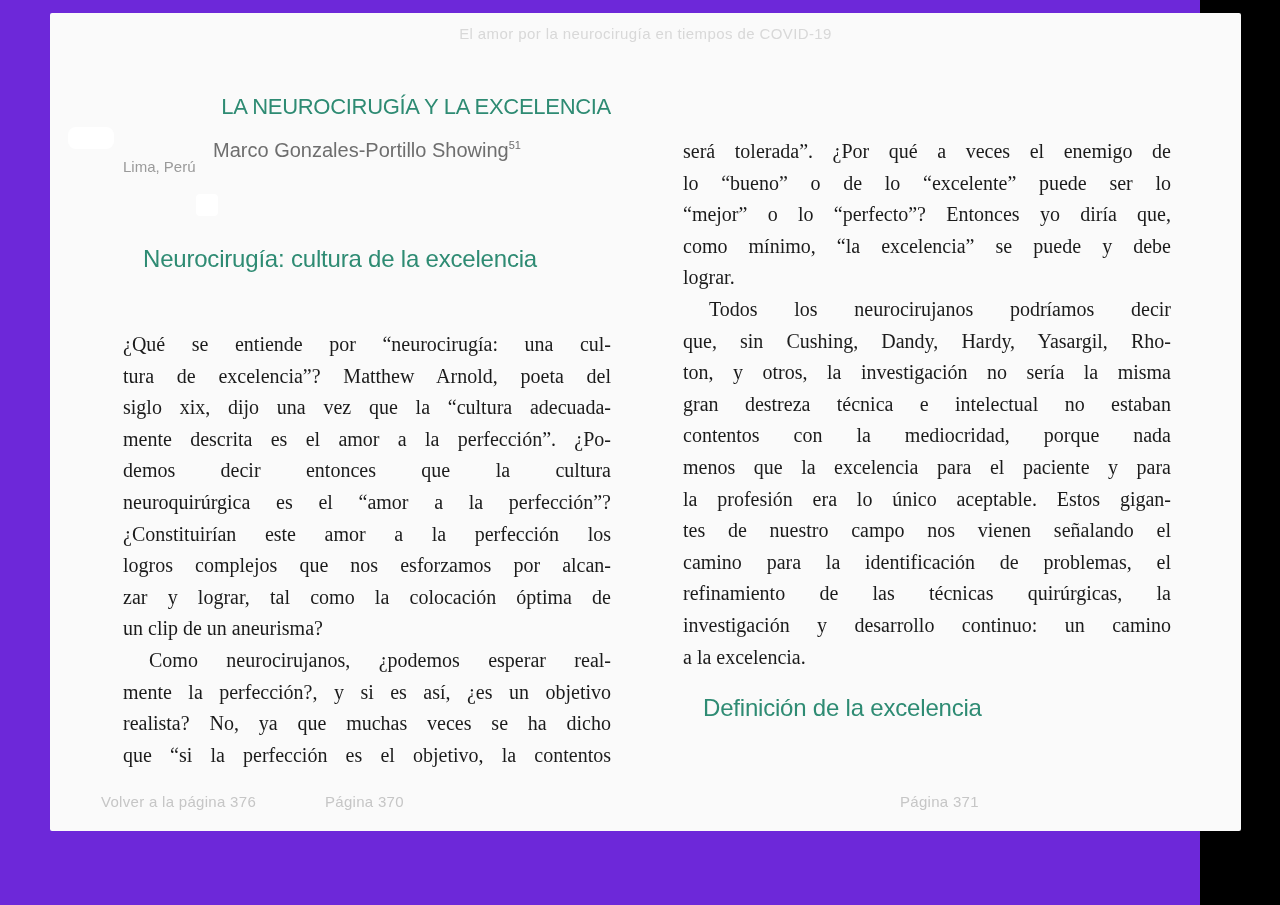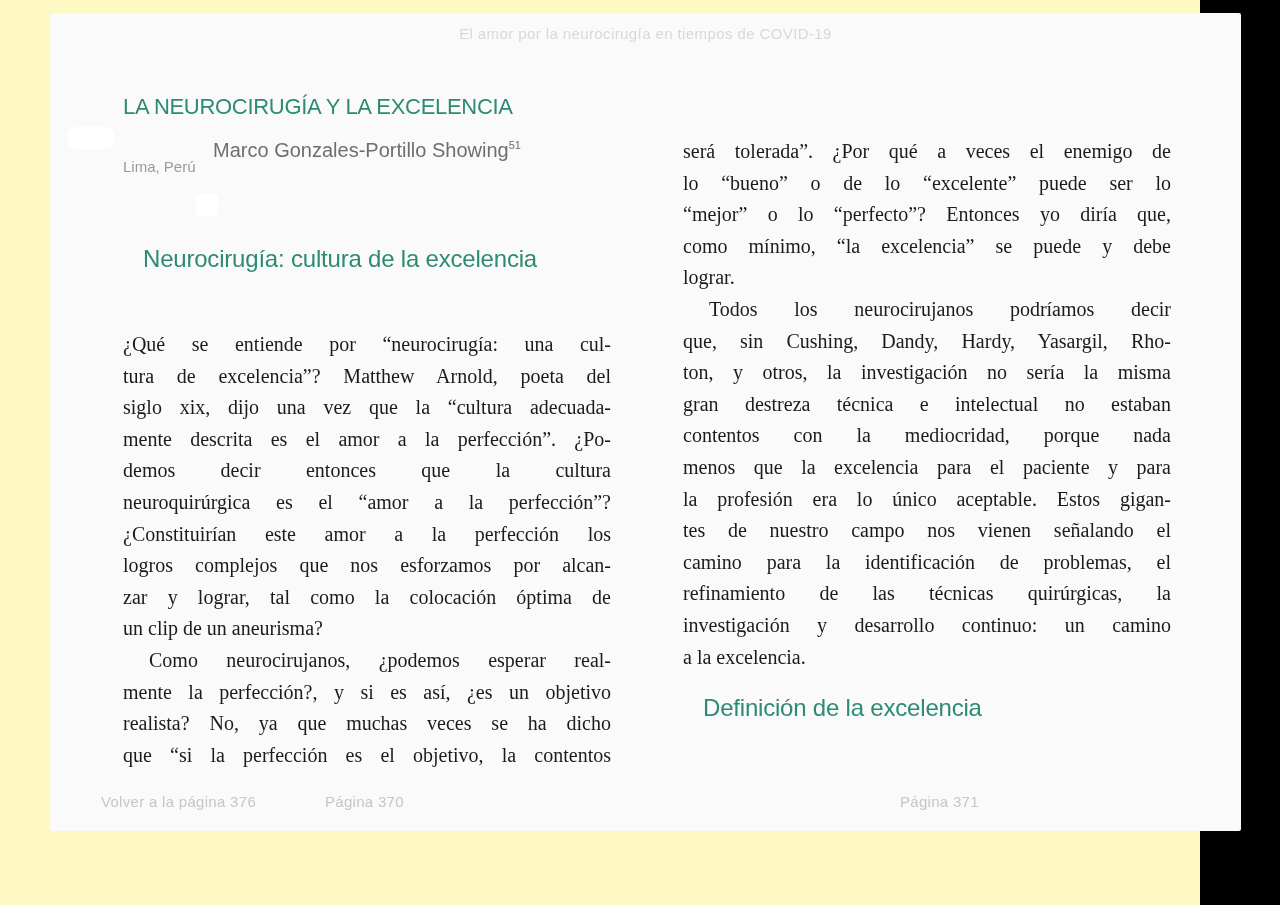--- a/index.html
+++ b/index.html
@@ -2,21 +2,21 @@
 <html style="--accent: #2e8b73;"><head>
 <meta charset="utf-8">
 <style>
   * { margin: 0; padding: 0; box-sizing: border-box; }
   html, body {
     width: 1280px; height: 905px;
     background: #000;
     font-family: "Liberation Sans", sans-serif;
     overflow: hidden;
   }
-  .stage { position: relative; width: 1200px; height: 905px; background: #fef9c3; padding-left: 28px; }
+  .stage { position: relative; width: 1200px; height: 905px; background: #6d28d9; padding-left: 28px; }
 
   .page {
     position: absolute; left: 50px; top: 13px;
     width: 1191px; height: 818px;
     background: #fafafa;
     border-radius: 2px;
   }
 
   .artifact { position: absolute; background: #ffffff; border-radius: 8px; }
   .artifact.a1 { left: 18px; top: 114px; width: 46px; height: 22px; }
@@ -28,21 +28,21 @@
     font-size: 15px; letter-spacing: 0.4px;
     color: #d8d8d8;
   }
 
   .col { position: absolute; top: 0; bottom: 0; width: 488px; }
   .col.left  { left: 73px; }
   .col.right { left: 633px; }
 
   .chapter-title {
     position: absolute; top: 81px; left: 0; width: 100%;
-    text-align: left; white-space: nowrap;
+    text-align: right; white-space: nowrap;
     font-size: 22px; letter-spacing: -0.3px;
     color: var(--accent, #2e8b73);
   }
   .author-line {
     position: absolute; top: 126px; left: 0; width: 100%;
     text-align: center;
     font-size: 20px; color: #6e6e6e;
   }
   .author-line .fn {
     font-size: 11px; color: #6e6e6e;

